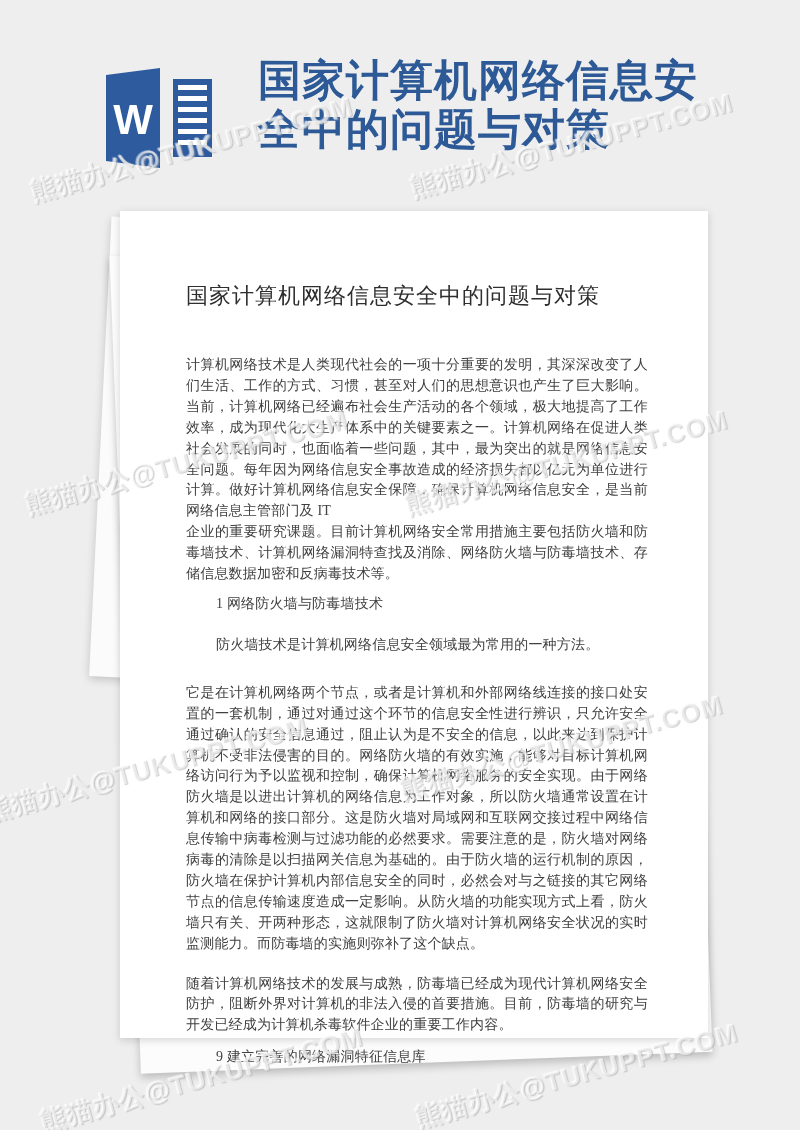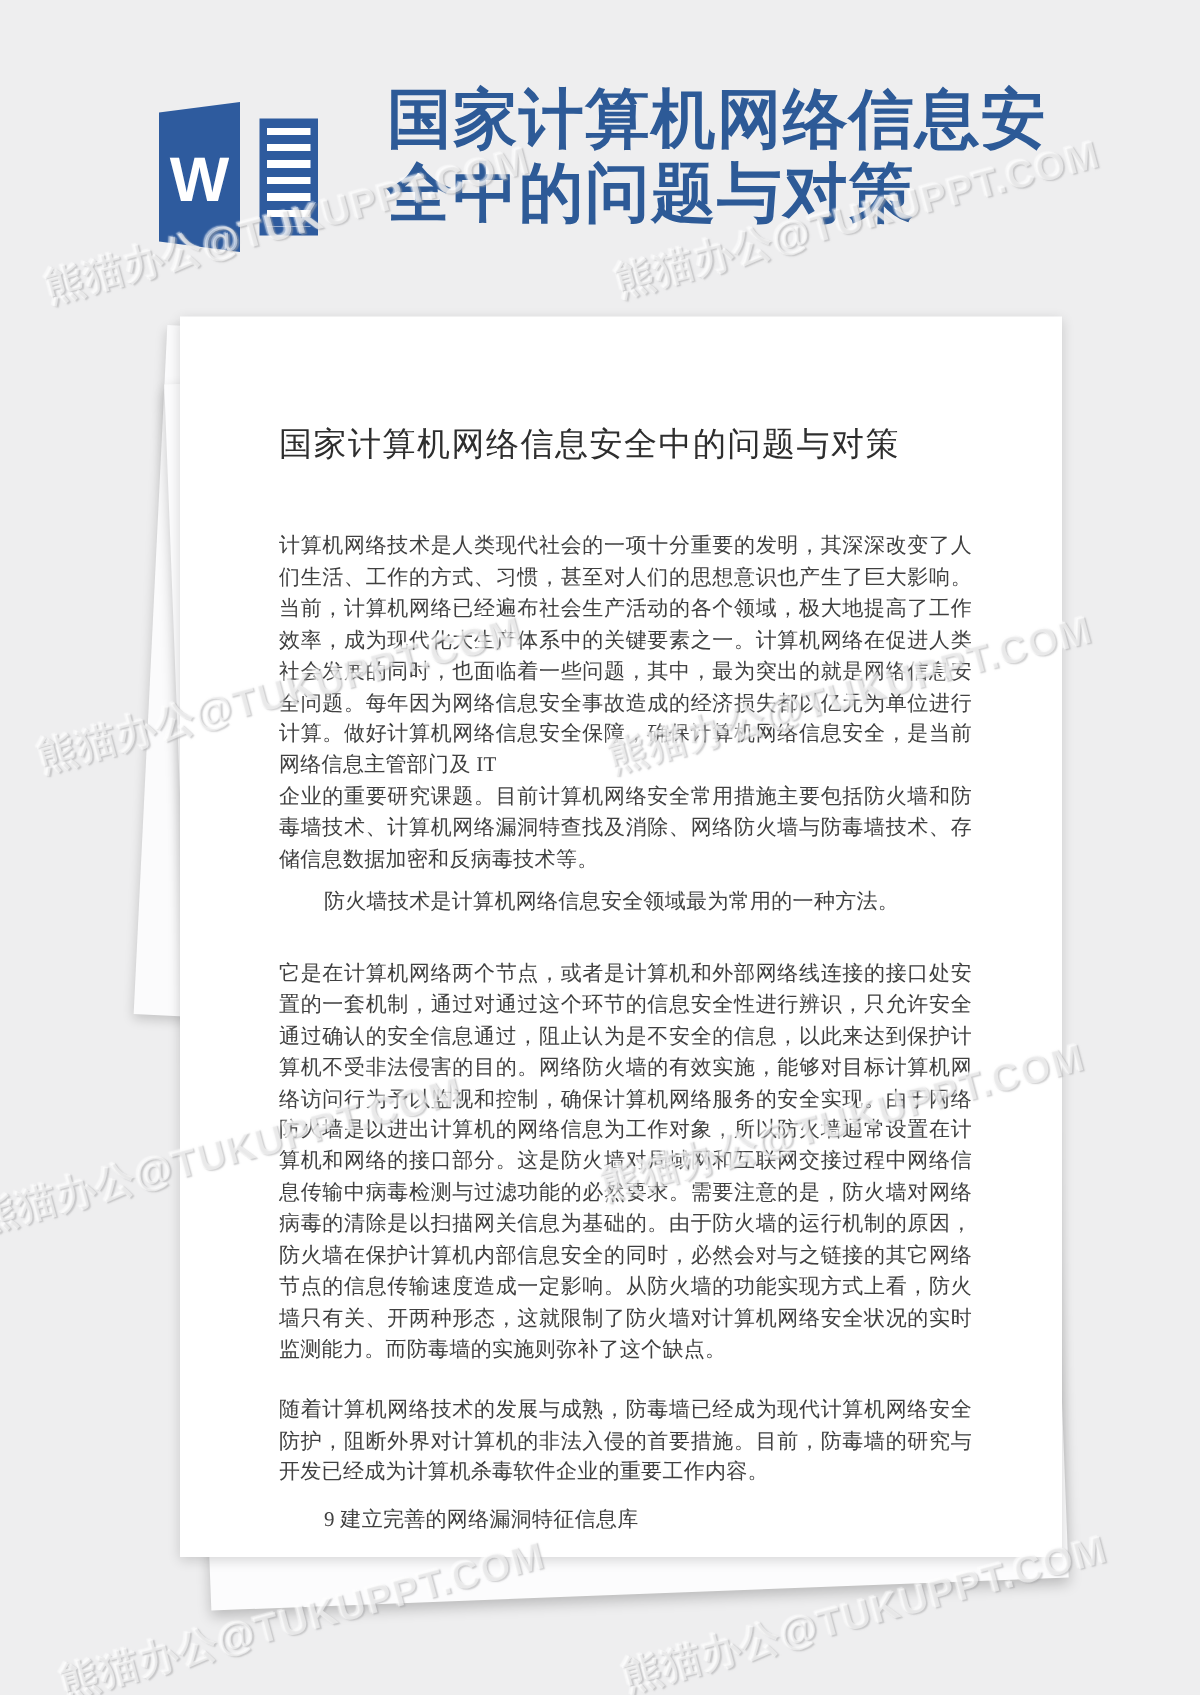--- a/index.html
+++ b/index.html
@@ -59,21 +59,21 @@
     margin-top:70px; margin-bottom:44px;
     font-size:22px; line-height:30px; font-weight:400;
     color:#2e2e2e; letter-spacing:1px;
   }
   .page p {
     font-size:14px; line-height:20.9px; color:#404040;
     text-align:justify; letter-spacing:0.2px;
   }
   .page p.noj { text-align:left; }
   .h-num { margin-top:9px; padding-left:30px; text-align:left; }
-  .p-ind { margin-top:7px; padding-left:30px; text-align:left; }
+  .p-ind { margin-top:20px; padding-left:30px; text-align:left; }
   .p2 { margin-top:27px;font-family:Liberation Serif, serif; }
   .p3 { margin-top:19px; }
   .h2x { margin-top:11px; }
 
   
   .wm {
     position:absolute; z-index:30; white-space:nowrap; pointer-events:none;
     font-family:"Liberation Sans", sans-serif; font-weight:bold;
     font-size:26px; letter-spacing:1px;
     color:rgba(255,255,255,0.55);
@@ -104,20 +104,21 @@
   </div>
   <div class="header-title">国家计算机网络信息安全中的问题与对策</div>
 
   <div class="sheet-a"></div>
   <div class="sheet-b"></div>
 
   <div class="page">
     <div class="doc-title">国家计算机网络信息安全中的问题与对策</div>
     <p class="p1a">计算机网络技术是人类现代社会的一项十分重要的发明，其深深改变了人们生活、工作的方式、习惯，甚至对人们的思想意识也产生了巨大影响。当前，计算机网络已经遍布社会生产活动的各个领域，极大地提高了工作效率，成为现代化大生产体系中的关键要素之一。计算机网络在促进人类社会发展的同时，也面临着一些问题，其中，最为突出的就是网络信息安全问题。每年因为网络信息安全事故造成的经济损失都以亿元为单位进行计算。做好计算机网络信息安全保障，确保计算机网络信息安全，是当前网络信息主管部门及 IT</p>
     <p class="p1b">企业的重要研究课题。目前计算机网络安全常用措施主要包括防火墙和防毒墙技术、计算机网络漏洞特查找及消除、网络防火墙与防毒墙技术、存储信息数据加密和反病毒技术等。</p>
+    <p class="h-num noj">1 网络防火墙与防毒墙技术</p>
     <p class="p-ind noj">防火墙技术是计算机网络信息安全领域最为常用的一种方法。</p>
     <p class="p2">它是在计算机网络两个节点，或者是计算机和外部网络线连接的接口处安置的一套机制，通过对通过这个环节的信息安全性进行辨识，只允许安全通过确认的安全信息通过，阻止认为是不安全的信息，以此来达到保护计算机不受非法侵害的目的。网络防火墙的有效实施，能够对目标计算机网络访问行为予以监视和控制，确保计算机网络服务的安全实现。由于网络防火墙是以进出计算机的网络信息为工作对象，所以防火墙通常设置在计算机和网络的接口部分。这是防火墙对局域网和互联网交接过程中网络信息传输中病毒检测与过滤功能的必然要求。需要注意的是，防火墙对网络病毒的清除是以扫描网关信息为基础的。由于防火墙的运行机制的原因，防火墙在保护计算机内部信息安全的同时，必然会对与之链接的其它网络节点的信息传输速度造成一定影响。从防火墙的功能实现方式上看，防火墙只有关、开两种形态，这就限制了防火墙对计算机网络安全状况的实时监测能力。而防毒墙的实施则弥补了这个缺点。</p>
     <p class="p3">随着计算机网络技术的发展与成熟，防毒墙已经成为现代计算机网络安全防护，阻断外界对计算机的非法入侵的首要措施。目前，防毒墙的研究与开发已经成为计算机杀毒软件企业的重要工作内容。</p>
     <p class="h-num h2x noj">9 建立完善的网络漏洞特征信息库</p>
   </div>
 
   <div class="wm wm1">熊猫办公@TUKUPPT.COM</div>
   <div class="wm wm2">熊猫办公@TUKUPPT.COM</div>
   <div class="wm wm3">熊猫办公@TUKUPPT.COM</div>
   <div class="wm wm4">熊猫办公@TUKUPPT.COM</div>

